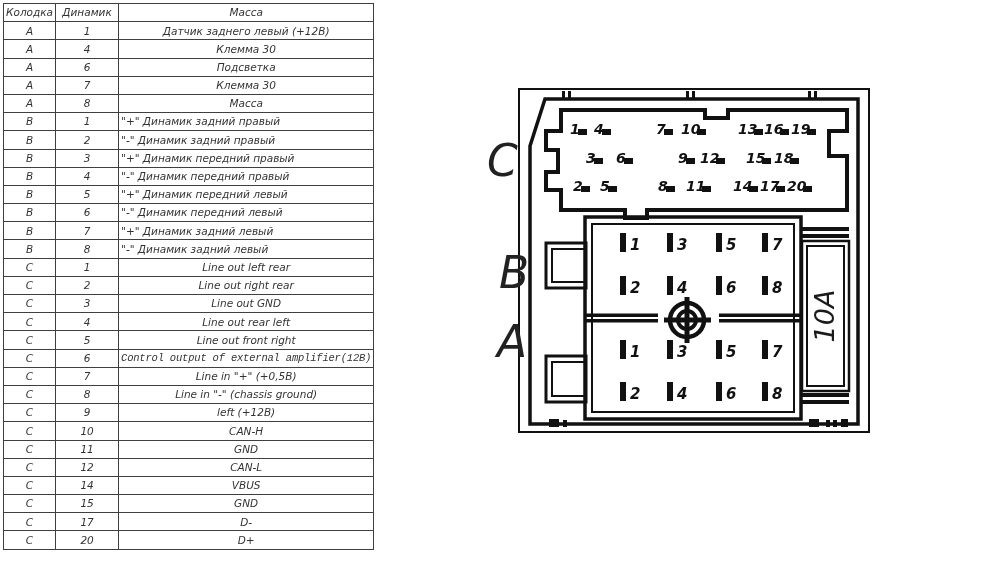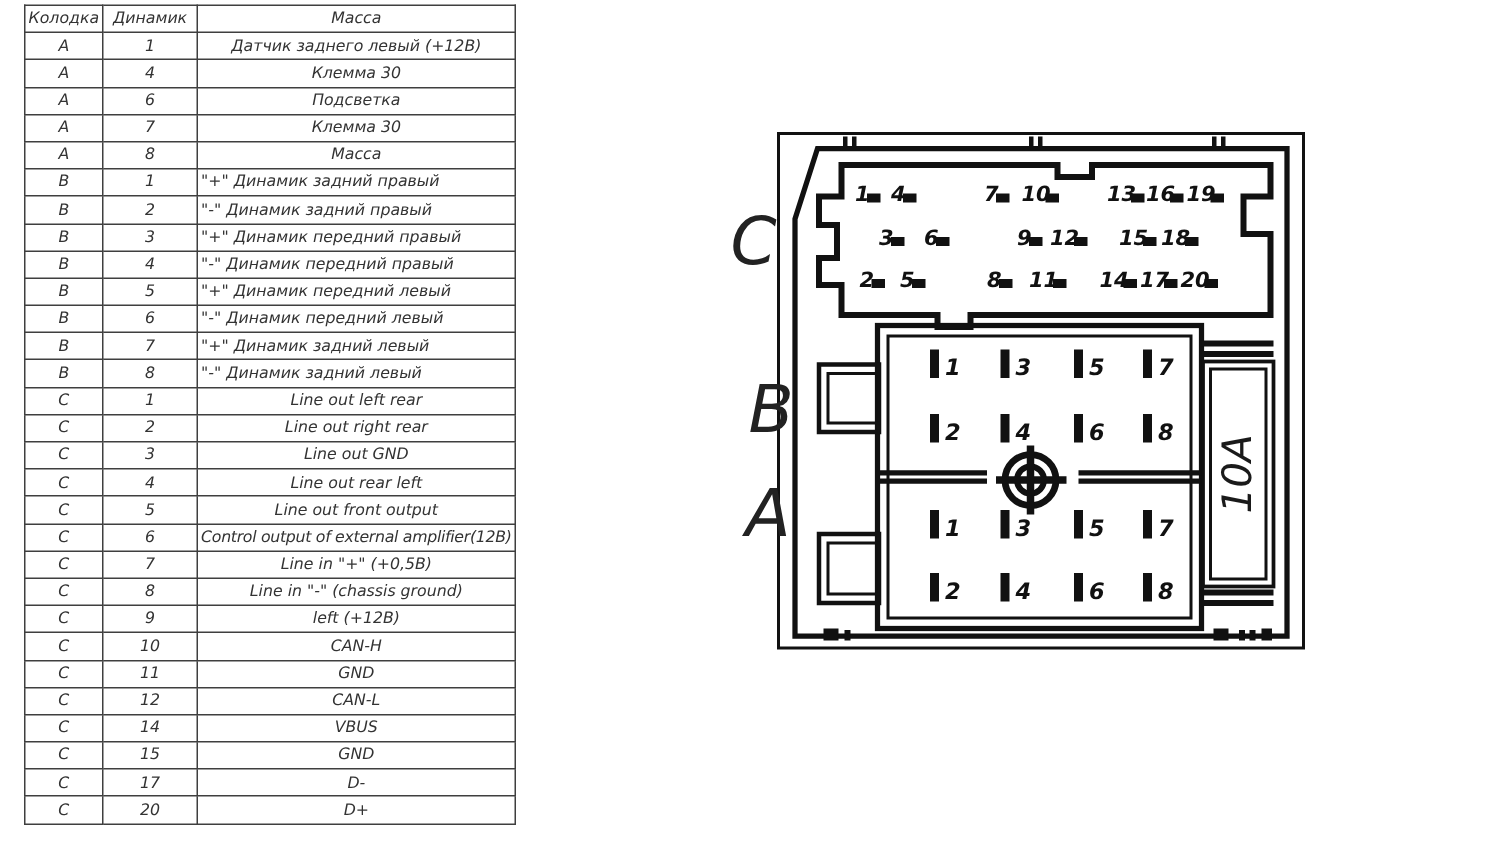--- a/index.html
+++ b/index.html
@@ -1,29 +1,29 @@
 <!DOCTYPE html>
 <html><head>
 <meta charset="utf-8">
 <style>
   html,body{margin:0;padding:0;}
   body{width:1000px;height:563px;background:#ffffff;position:relative;overflow:hidden;
        font-family:"DejaVu Sans", sans-serif;}
   .stage{position:absolute;inset:0;}
 
   
-  table.pinout{position:absolute;left:16px;top:3px;border-collapse:collapse;table-layout:fixed;}
+  table.pinout{position:absolute;left:3px;top:3px;border-collapse:collapse;table-layout:fixed;}
   table.pinout th,table.pinout td{
     border:1px solid #3f3f3f;
     font-style:italic;font-size:10.5px;line-height:1;color:#333;
     text-align:center;vertical-align:middle;padding:0 2px;height:17.2px;
     white-space:nowrap;overflow:hidden;font-weight:normal;}
   table.pinout tr{height:18.2px;}
   tr.leftalign td:last-child{text-align:left;}
-  td.longtext{font-size:8px;letter-spacing:-0.2px;}
+  td.longtext{font-size:8px;letter-spacing:-0.2px;font-family:Liberation Mono, monospace;}
 
   
   svg.drawing{position:absolute;left:0;top:0;}
   .ln{stroke:#111;fill:none;}
   .fill{fill:#111;stroke:none;}
   .pin-num{font-family:"DejaVu Sans", sans-serif;font-style:italic;font-weight:bold;
            font-size:14px;fill:#111;}
   .pin-num-ba{font-size:15px;}
   .section-label{font-family:"DejaVu Sans", sans-serif;font-style:italic;font-size:44px;fill:#222;}
   .fuse-label{font-family:"DejaVu Sans", sans-serif;font-style:italic;font-size:27px;fill:#1a1a1a;}
@@ -128,21 +128,21 @@
           <td>Line out GND</td>
         </tr>
         <tr>
           <td>C</td>
           <td>4</td>
           <td>Line out rear left</td>
         </tr>
         <tr>
           <td>C</td>
           <td>5</td>
-          <td>Line out front output</td>
+          <td>Line out front right</td>
         </tr>
         <tr>
           <td>C</td>
           <td>6</td>
           <td class="longtext">Control output of external amplifier(12В)</td>
         </tr>
         <tr>
           <td>C</td>
           <td>7</td>
           <td>Line in "+" (+0,5В)</td>

